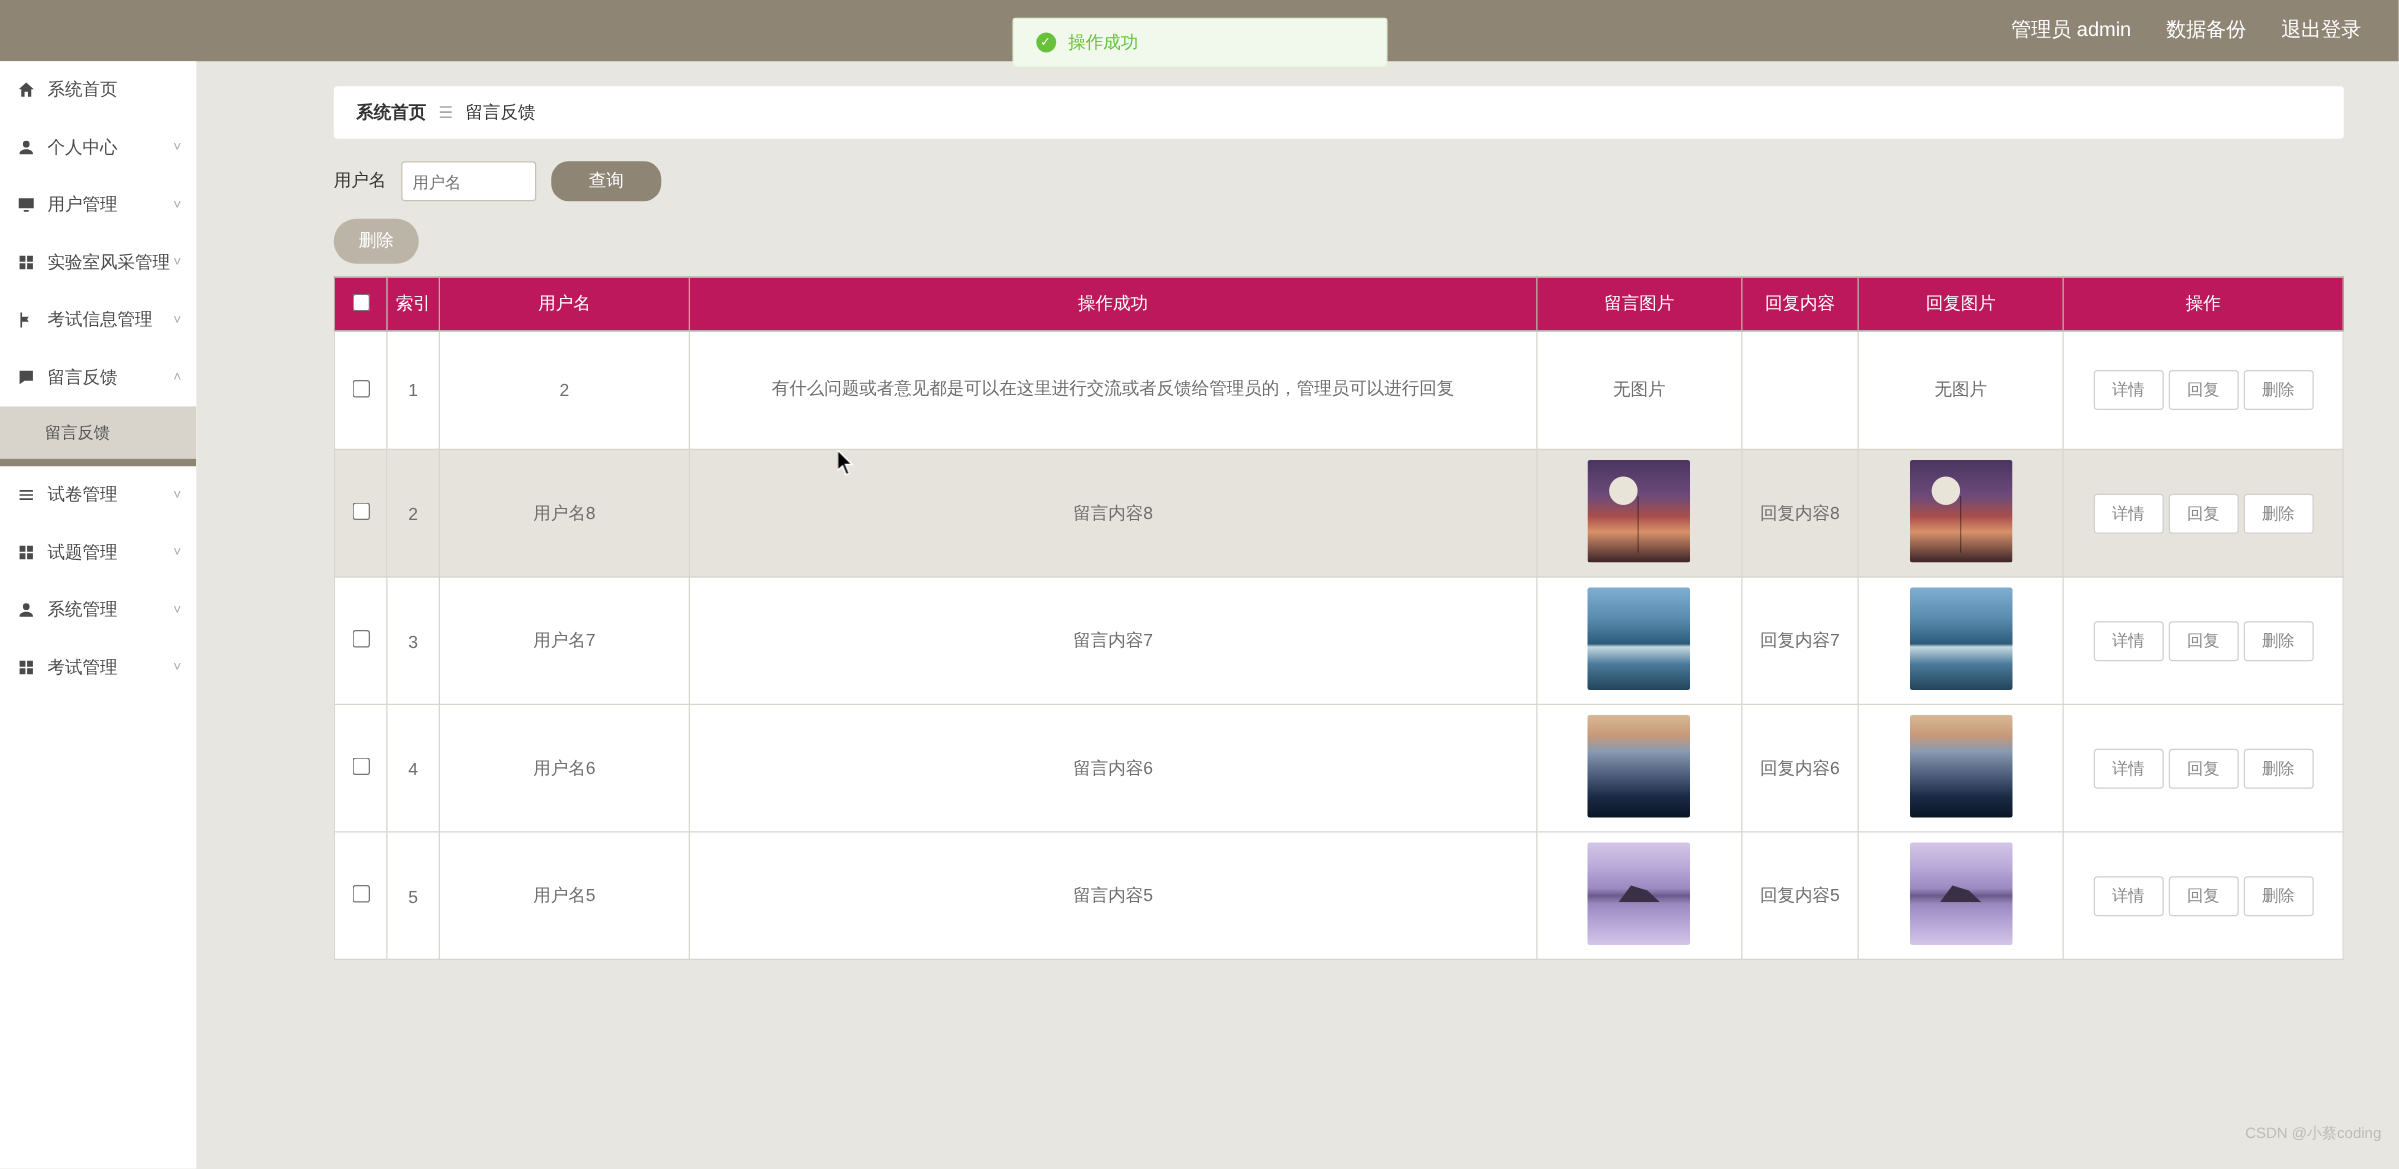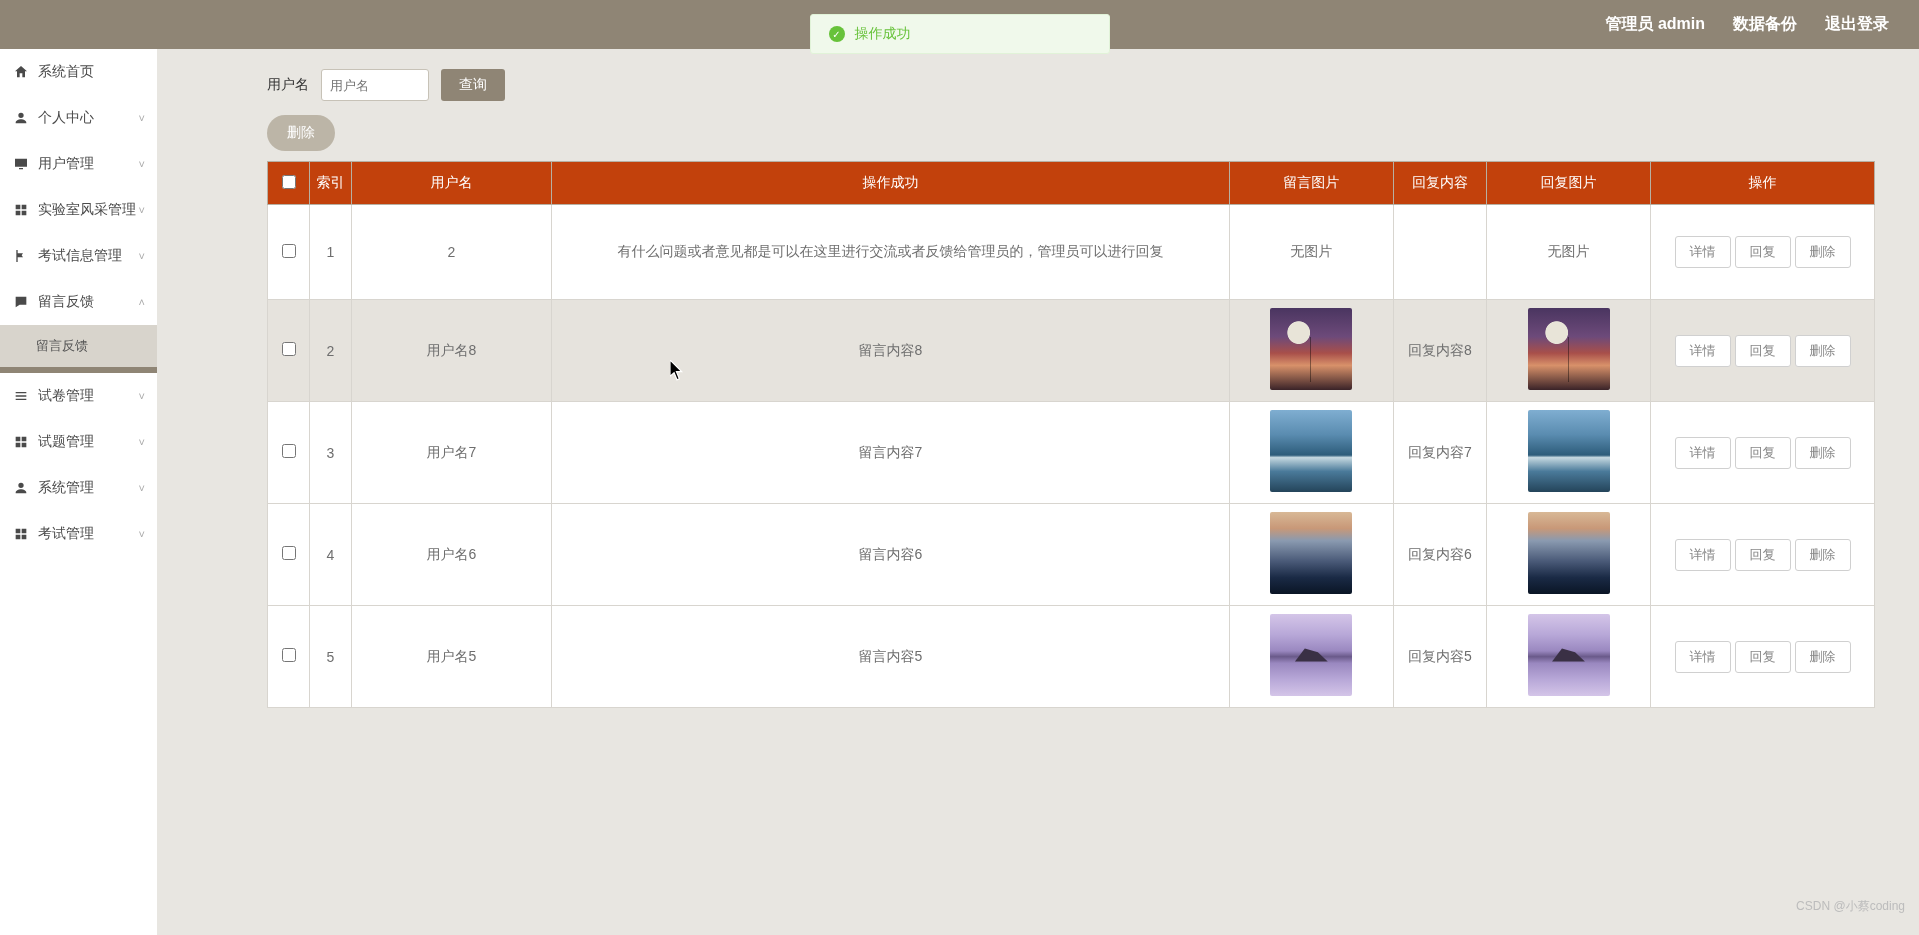--- a/index.html
+++ b/index.html
@@ -1,19 +1,19 @@
 <!DOCTYPE html>
 <html><head>
 <meta charset="utf-8">
 <style>
 * { margin:0; padding:0; box-sizing:border-box; }
 body { font-family:"Microsoft YaHei","Helvetica Neue",Arial,sans-serif; background:#e8e6e1; font-size:14px; color:#333; overflow:hidden; }
 
 .topbar { height:49px; background:#8f8575; display:flex; align-items:center; justify-content:flex-end; padding:0 30px; color:#fff; }
-.topbar a { color:#fff; text-decoration:none; margin-left:28px; font-size:16px; font-weight:700; cursor:pointer; }
+.topbar a { color:#fff; text-decoration:none; margin-left:28px; font-size:16px; font-weight:400; cursor:pointer; }
 
 .layout { display:flex; height:calc(100vh - 49px);gap:22px; }
 
 .sidebar { width:157px; background:#fff; overflow-y:auto; flex-shrink:0; }
 .menu-item { display:flex; align-items:center; padding:0 12px; height:46px; cursor:pointer; position:relative; color:#4a4a4a; }
 .menu-item .ico { width:18px; height:18px; margin-right:8px; display:flex; align-items:center; justify-content:center; flex-shrink:0; }
 .menu-item .lbl { flex:1; font-size:14px; }
 .menu-item .chev { font-size:11px; color:#aaa; }
 .menu-sub { background:#f4f2ef; }
 .menu-sub-item { padding:12px 12px 12px 36px; font-size:13px; color:#555; cursor:pointer; }
@@ -23,27 +23,27 @@
 
 .main { flex:1; overflow:auto; padding:20px 44px 40px 88px; }
 
 .breadcrumb { background:#fff; padding:12px 18px; border-radius:3px; margin-bottom:18px; font-size:14px; }
 .breadcrumb .home { font-weight:700; }
 .breadcrumb .sep { margin:0 6px; color:#aaa; font-size:13px; }
 
 .search-row { display:flex; align-items:center; gap:12px; margin-bottom:14px; }
 .search-row label { font-size:14px; }
 .search-row input[type=text]{ height:32px; width:108px; border:1px solid #c7c2b7; padding:0 8px; font-size:13px; border-radius:3px; background:#fff; }
-.btn { display:inline-flex; align-items:center; justify-content:center; padding:0 18px; height:32px; border-radius:3px; font-size:14px; cursor:pointer; border:none; }
+.btn { display:inline-flex; align-items:center; justify-content:center; padding:0 30px; height:32px; border-radius:14px; font-size:14px; cursor:pointer; border:none; }
 .btn-primary { background:#8f8575; color:#fff; }
 .btn-round { background:#bcb5a7; color:#fff; border-radius:20px; height:36px; padding:0 20px; }
 
 .table-wrap { margin-top:10px; }
 table { width:100%; border-collapse:collapse; background:#fff; }
-thead th { background:#c2410c; color:#fff; font-weight:500; padding:12px 6px; border:1px solid #b7b0a3; font-size:14px; text-align:center;margin-left:12px; }
+thead th { background:#be185d; color:#fff; font-weight:500; padding:12px 6px; border:1px solid #b7b0a3; font-size:14px; text-align:center;margin-left:12px; }
 tbody td { border:1px solid #d8d5cf; padding:8px 6px; text-align:center; color:#6e6e6e; font-size:14px; vertical-align:middle; }
 tbody tr { height:95px; }
 tbody tr.hovered { background:#e6e3dd; }
 .chk { width:14px; height:14px; }
 .thumb { width:82px; height:82px; border-radius:2px; display:inline-block; }
 .op-btn { display:inline-block; padding:6px 14px; border:1px solid #d0d0d0; border-radius:3px; background:#fff; color:#888; font-size:13px; cursor:pointer; margin:0 2px; }
 
 .toast { position:fixed; top:14px; left:50%; transform:translateX(-50%); background:#f0f9eb; border:1px solid #e1f3d8; color:#67c23a; padding:10px 80px 10px 18px; border-radius:3px; display:flex; align-items:center; gap:10px; z-index:100; min-width:300px; font-size:14px; }
 .toast .tick { width:16px; height:16px; border-radius:50%; background:#67c23a; color:#fff; font-size:10px; display:flex; align-items:center; justify-content:center; }
 
@@ -165,20 +165,25 @@
           <svg viewBox="0 0 24 24" width="16" height="16">
             <path fill="#4a4a4a" d="M4 4h7v7H4zm9 0h7v7h-7zM4 13h7v7H4zm9 0h7v7h-7z"></path>
           </svg>
         </span>
         <span class="lbl">考试管理</span>
         <span class="chev">˅</span>
       </div>
     </div>
 
   <div class="main">
+    <div class="breadcrumb">
+      <span class="home">系统首页</span>
+      <span class="sep">☰</span>
+      <span>留言反馈</span>
+    </div>
 
     <div class="search-row">
       <label>用户名</label>
       <input type="text" placeholder="用户名" style="">
       <button class="btn btn-primary">查询</button>
     </div>
 
     <div>
       <button class="btn btn-round">删除</button>
     </div>

